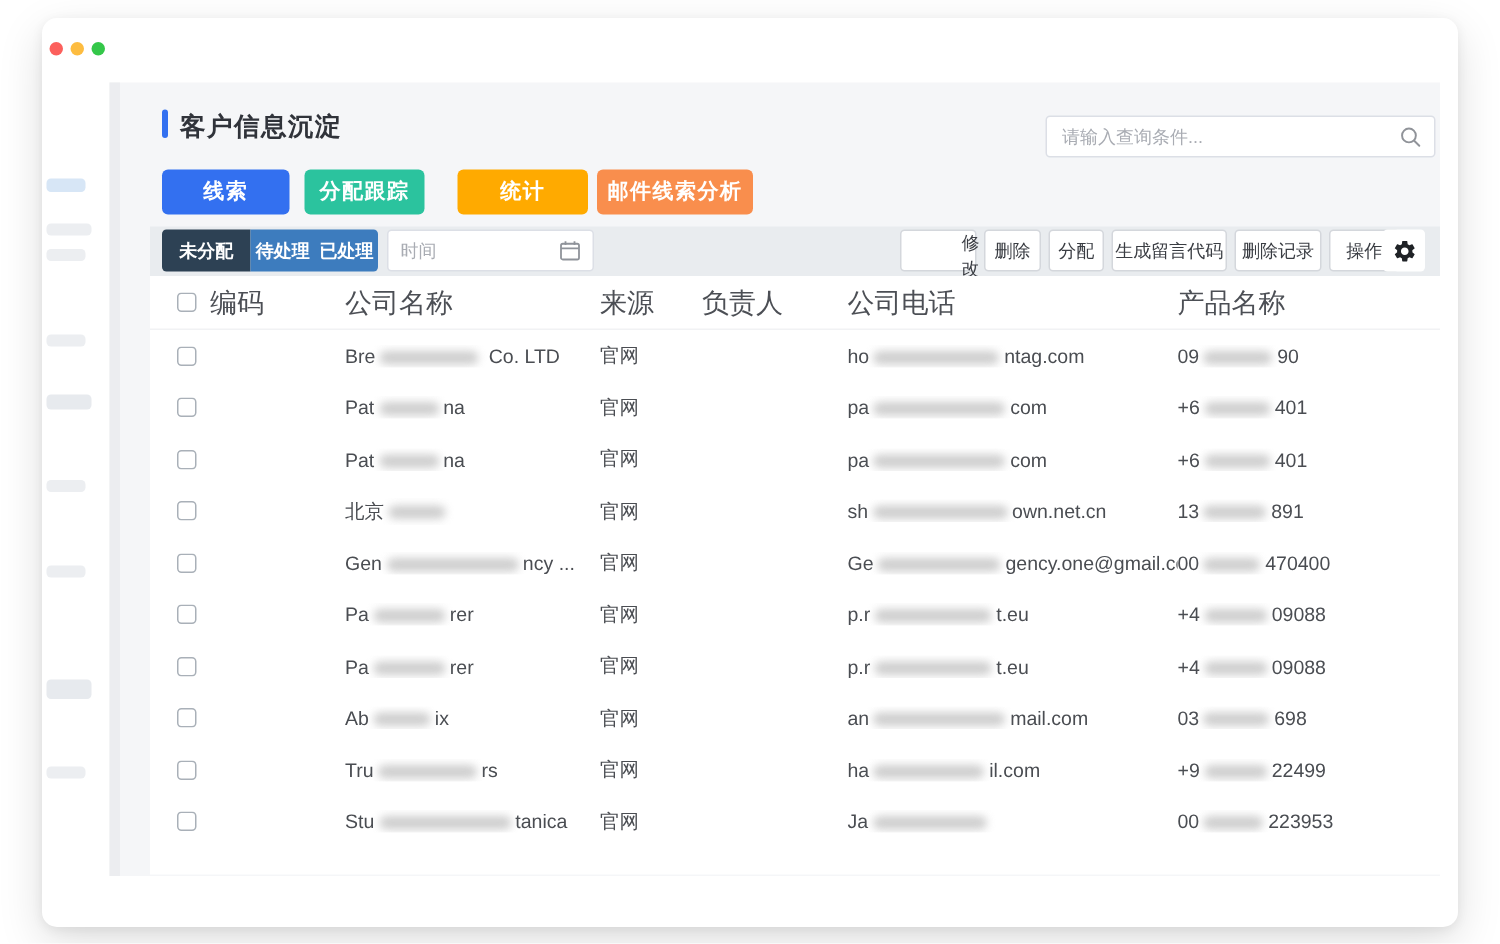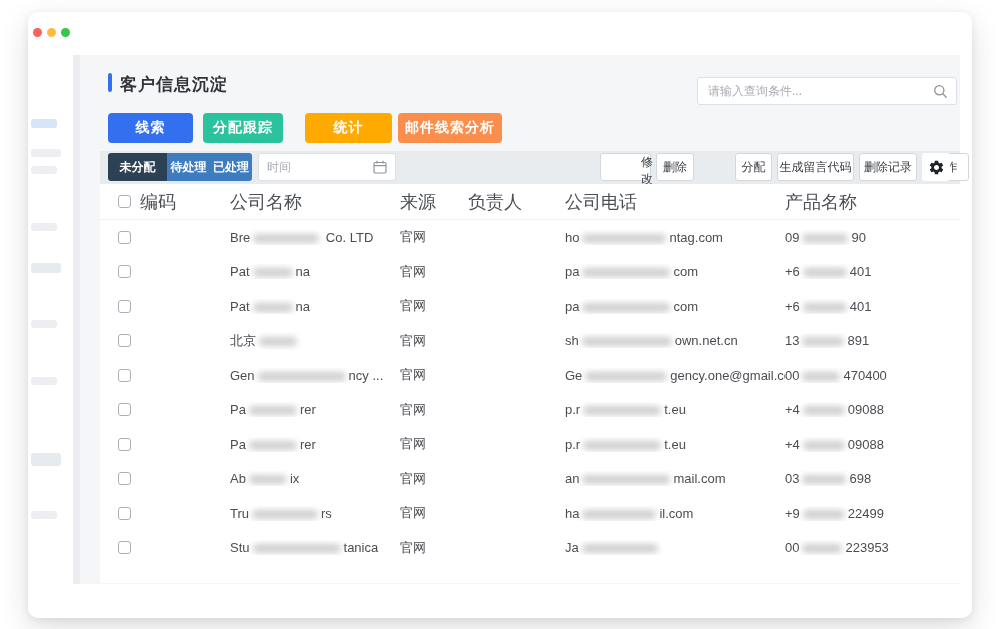--- a/index.html
+++ b/index.html
@@ -128,21 +128,21 @@
           <line x1="1" y1="5.6" x2="13" y2="5.6" stroke="#8f939a" stroke-width="1.2"></line>
           <line x1="4" y1="0.8" x2="4" y2="3.4" stroke="#8f939a" stroke-width="1.2"></line>
           <line x1="10" y1="0.8" x2="10" y2="3.4" stroke="#8f939a" stroke-width="1.2"></line>
         </svg>
       </div>
 
       <div class="actions">
           <button class="abtn primary" style="width: 38px; background: rgb(50, 115, 234);">新增</button>
           <button class="abtn" style="width: 51px; padding-left: 40px;">修改</button>
           <button class="abtn" style="width: 38px;">删除</button>
-          <button class="abtn" style="width: 37px; margin-left: 36px;">分配</button>
+          <button class="abtn" style="width: 37px;">分配</button>
           <button class="abtn" style="width: 77px;">生成留言代码</button>
           <button class="abtn" style="width: 58px;">删除记录</button>
           <button class="abtn" style="width: 47px;">操作</button>
         </div>
 
       <button class="gearbtn">
         <svg width="17" height="17" viewBox="0 0 24 24">
           <path fill="#1f2226" d="M19.14,12.94c0.04-0.3,0.06-0.61,0.06-0.94c0-0.32-0.02-0.64-0.07-0.94l2.03-1.58c0.18-0.14,0.23-0.41,0.12-0.61 l-1.92-3.32c-0.12-0.22-0.37-0.29-0.59-0.22l-2.39,0.96c-0.5-0.38-1.03-0.7-1.62-0.94L14.4,2.81c-0.04-0.24-0.24-0.41-0.48-0.41 h-3.84c-0.24,0-0.43,0.17-0.47,0.41L9.25,5.35C8.66,5.59,8.12,5.92,7.63,6.29L5.24,5.33c-0.22-0.08-0.47,0-0.59,0.22L2.74,8.87 C2.62,9.08,2.66,9.34,2.86,9.48l2.03,1.58C4.84,11.36,4.8,11.69,4.8,12s0.02,0.64,0.07,0.94l-2.03,1.58 c-0.18,0.14-0.23,0.41-0.12,0.61l1.92,3.32c0.12,0.22,0.37,0.29,0.59,0.22l2.39-0.96c0.5,0.38,1.03,0.7,1.62,0.94l0.36,2.54 c0.05,0.24,0.24,0.41,0.48,0.41h3.84c0.24,0,0.44-0.17,0.47-0.41l0.36-2.54c0.59-0.24,1.13-0.56,1.62-0.94l2.39,0.96 c0.22,0.08,0.47,0,0.59-0.22l1.92-3.32c0.12-0.22,0.07-0.47-0.12-0.61L19.14,12.94z M12,15.6c-1.98,0-3.6-1.62-3.6-3.6 s1.62-3.6,3.6-3.6s3.6,1.62,3.6,3.6S13.98,15.6,12,15.6z"></path>
         </svg>
       </button>

